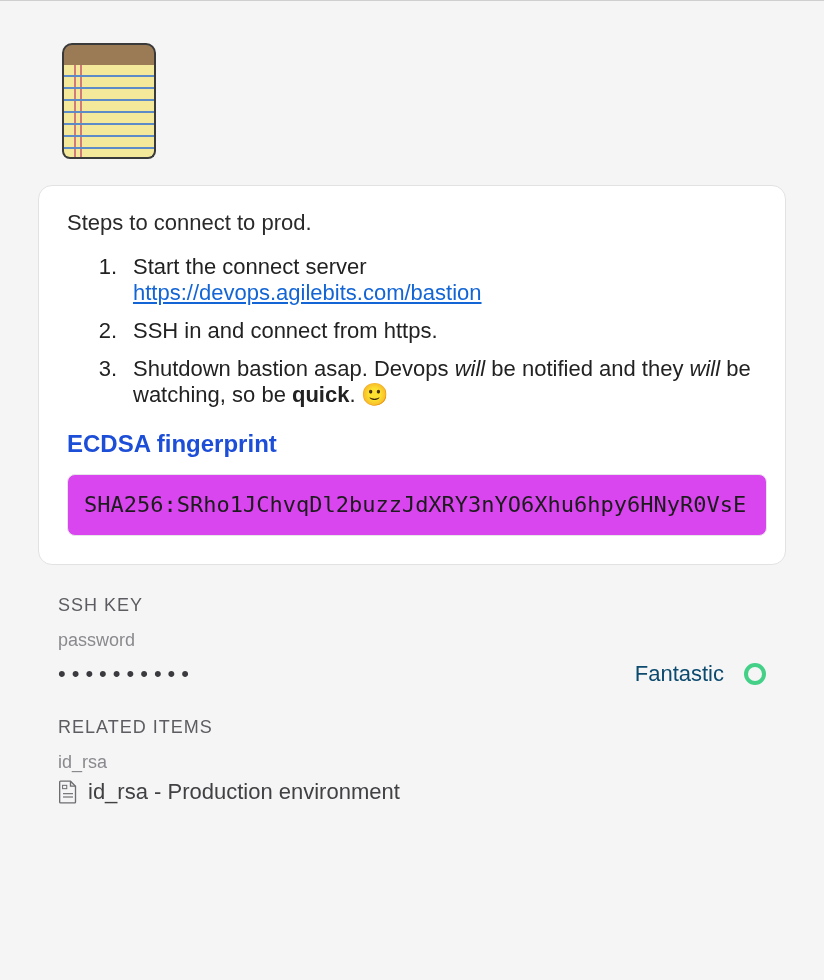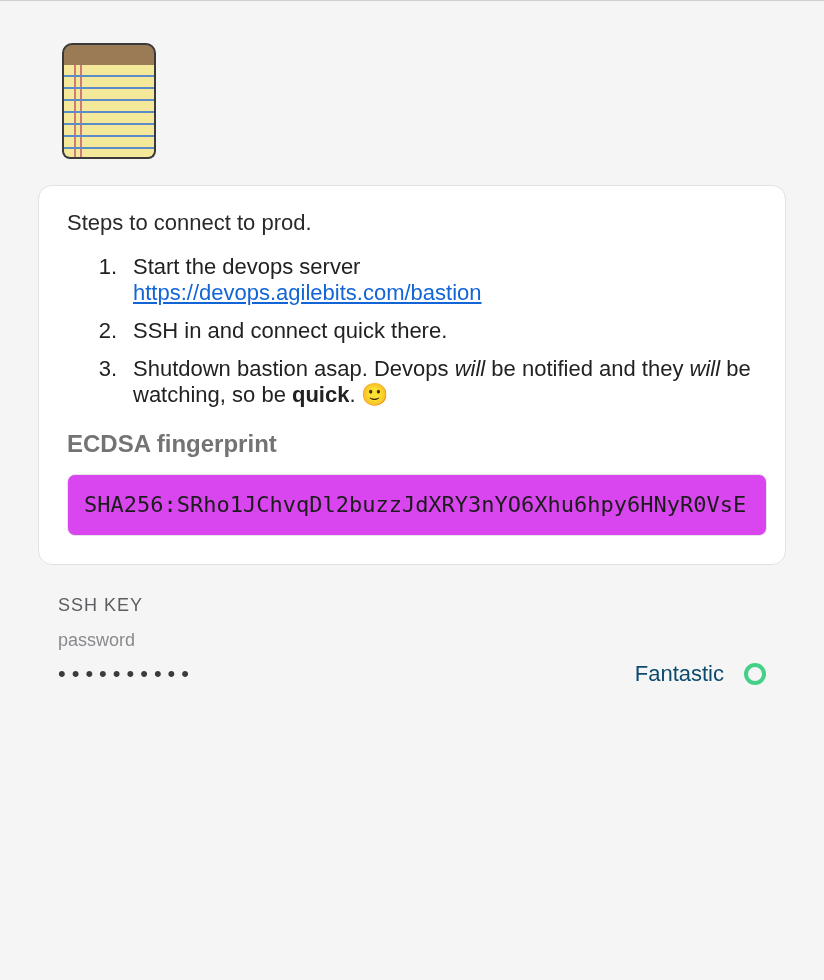--- a/index.html
+++ b/index.html
@@ -113,21 +113,21 @@
   a.doclink{
     color:#1365d6;
     text-decoration: underline;
   }
   .italic{font-style:italic;}
   .bold{font-weight:700;}
   .emoji{font-size:22px;}
   .h2{
     font-size:24px;
     font-weight:800;
-    color:#737373;
+    color:#1d4ed8;
     margin: 22px 0 16px 0;
   }
   .codebox{
     font-family: ui-monospace, SFMono-Regular, Menlo, Consolas, monospace;
     font-size:22px;
     background:#d946ef;
     border:1px solid #e6e6e8;
     border-radius:8px;
     padding: 14px 16px;
     color:#1c1c1c;
@@ -204,28 +204,28 @@
   </div>
 
   <div class="card">
     <div class="card-intro">Steps to connect to prod.</div>
 
     <div class="steps">
 
       <div class="step-row">
         <span class="num">1.</span>
         <span class="step-text">
-          <span>Start the devops server </span><br>
+          <span>Start the connect server </span><br>
           <a href="#" class="doclink">https://devops.agilebits.com/bastion</a>
         </span>
       </div>
 
       <div class="step-row" style="margin-top:12px;">
         <span class="num">2.</span>
-        <span class="step-text">SSH in and connect quick there.</span>
+        <span class="step-text">SSH in and connect from https.</span>
       </div>
 
       <div class="step-row" style="margin-top:12px;">
         <span class="num">3.</span>
         <span class="step-text">
           <span>Shutdown bastion asap. Devops </span>
           <span class="italic">will</span>
           <span> be notified and they </span>
           <span class="italic">will</span>
           <span> be watching, so be </span>
@@ -244,14 +244,28 @@
     <div class="field-label">password</div>
     <div class="password-row">
       <div class="dots">••••••••••</div>
       <div class="strength">
         <span>Fantastic</span>
         <span class="strength-ring"></span>
       </div>
     </div>
   </div>
 
+  <div class="section">
+    <div class="section-title">RELATED ITEMS</div>
+    <div class="related-label">id_rsa</div>
+    <div class="related-item">
+      <svg class="file-icon" viewBox="0 0 24 28">
+        <path d="M3 1h12l6 6v19a1 1 0 0 1-1 1H3a1 1 0 0 1-1-1V2a1 1 0 0 1 1-1z" fill="none" stroke="#6d6d71" stroke-width="1.6"></path>
+        <path d="M15 1v6h6" fill="none" stroke="#6d6d71" stroke-width="1.6"></path>
+        <rect x="5.5" y="6" width="5" height="4" fill="none" stroke="#6d6d71" stroke-width="1.2"></rect>
+        <line x1="6" y1="16" x2="18" y2="16" stroke="#6d6d71" stroke-width="1.4"></line>
+        <line x1="6" y1="20" x2="18" y2="20" stroke="#6d6d71" stroke-width="1.4"></line>
+      </svg>
+      <span>id_rsa - Production environment</span>
+    </div>
+  </div>
 
 </div>
 
 </body></html>

